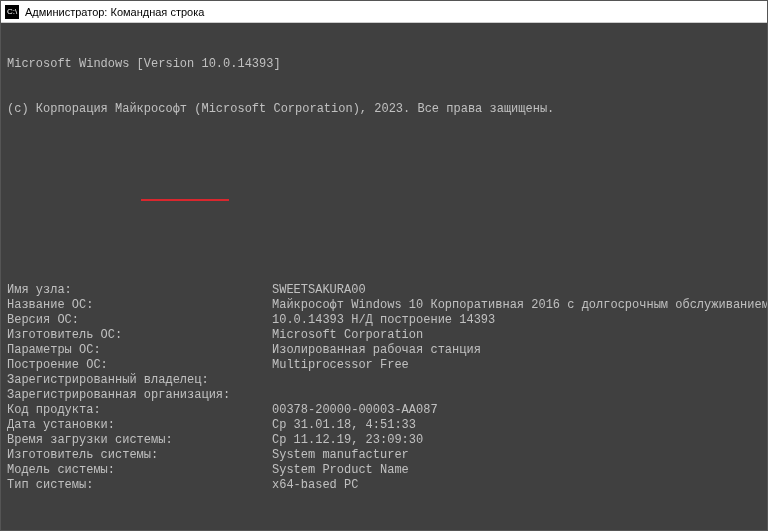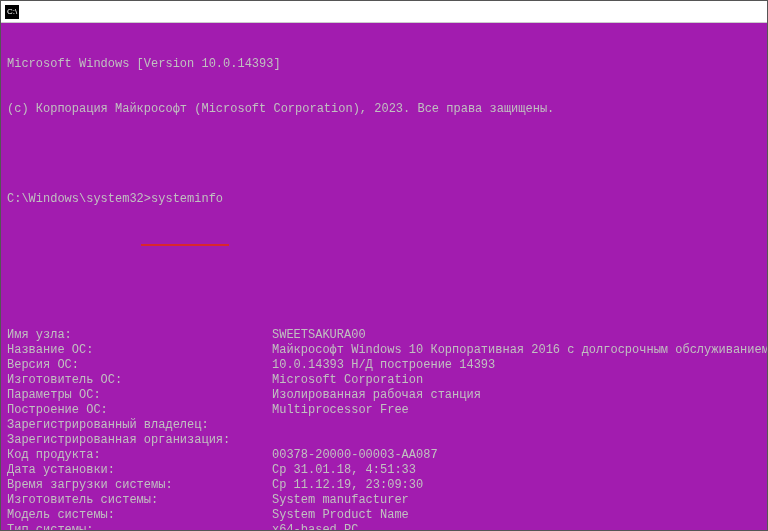--- a/index.html
+++ b/index.html
@@ -31,21 +31,21 @@
       justify-content: center;
       margin-right: 6px;
       font-family: sans-serif;
     }
     .titlebar-text {
       font-family: 'Segoe UI', Tahoma, sans-serif;
       font-size: 11px;
       color: #000;
     }
     .terminal {
-      background: #a21caf;
+      background: #404040;
       color: #c0c0c0;
       padding: 4px 6px;
       line-height: 15px;
       white-space: pre;
       height: calc(100% - 22px);
       overflow: hidden;
     }
     .line { white-space: pre; }
     .underline-red {
       border-bottom: 2px solid #d9272e;
@@ -55,27 +55,27 @@
     .row { display: flex; }
     .label { width: 265px; flex-shrink: 0; }
     .value { flex: 1; }
     .blank { height: 15px; }
   </style>
 </head>
 <body>
 
 <div class="titlebar">
   <span class="app-icon">C:\</span>
+  <span class="titlebar-text">Администратор: Командная строка</span>
 </div>
 
 <div class="terminal">
   <div class="line">Microsoft Windows [Version 10.0.14393]</div>
   <div class="line">(c) Корпорация Майкрософт (Microsoft Corporation), 2023. Все права защищены.</div>
   <div class="blank"></div>
-  <div class="line"><span>C:\Windows\system32&gt;</span><span>systeminfo</span></div>
   <div style="margin-left:134px;margin-top:-1px;margin-bottom:2px;"><span class="underline-red" style="width:88px;"></span></div>
   <div class="blank"></div>
   <div id="rows1"><div class="row"><span class="label">Имя узла:</span><span class="value">SWEETSAKURA00</span></div><div class="row"><span class="label">Название ОС:</span><span class="value">Майкрософт Windows 10 Корпоративная 2016 с долгосрочным обслуживанием</span></div><div class="row"><span class="label">Версия ОС:</span><span class="value">10.0.14393 Н/Д построение 14393</span></div><div class="row"><span class="label">Изготовитель ОС:</span><span class="value">Microsoft Corporation</span></div><div class="row"><span class="label">Параметры ОС:</span><span class="value">Изолированная рабочая станция</span></div><div class="row"><span class="label">Построение ОС:</span><span class="value">Multiprocessor Free</span></div><div class="row"><span class="label">Зарегистрированный владелец:</span><span class="value"></span></div><div class="row"><span class="label">Зарегистрированная организация:</span><span class="value"></span></div><div class="row"><span class="label">Код продукта:</span><span class="value">00378-20000-00003-AA087</span></div><div class="row"><span class="label">Дата установки:</span><span class="value">Ср 31.01.18, 4:51:33</span></div><div class="row"><span class="label">Время загрузки системы:</span><span class="value">Ср 11.12.19, 23:09:30</span></div><div class="row"><span class="label">Изготовитель системы:</span><span class="value">System manufacturer</span></div><div class="row"><span class="label">Модель системы:</span><span class="value">System Product Name</span></div><div class="row"><span class="label">Тип системы:</span><span class="value">x64-based PC</span></div></div>
   
   
   
   
 </div>
 
 </body></html>

